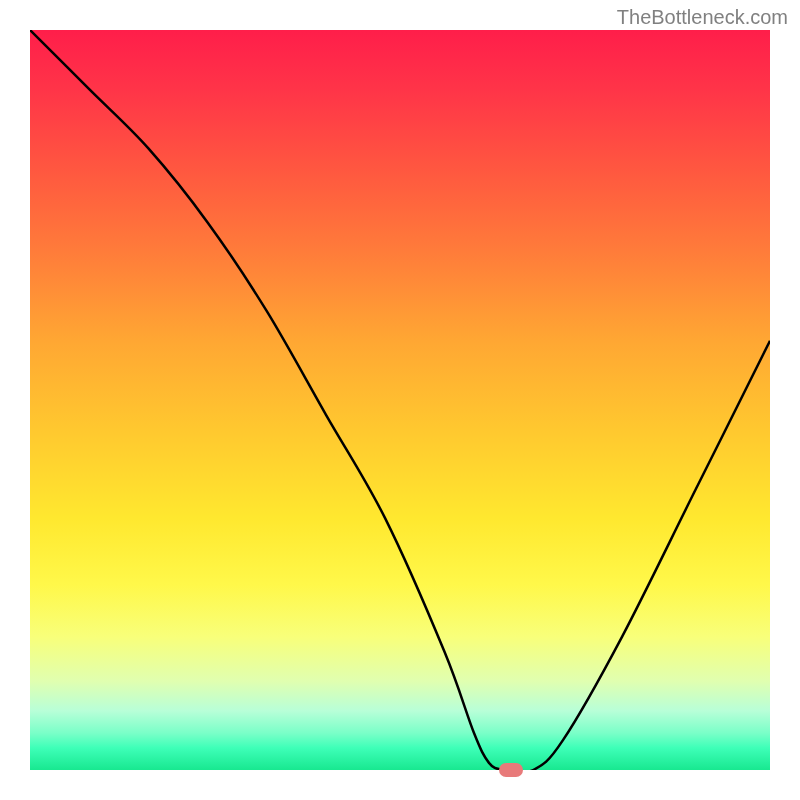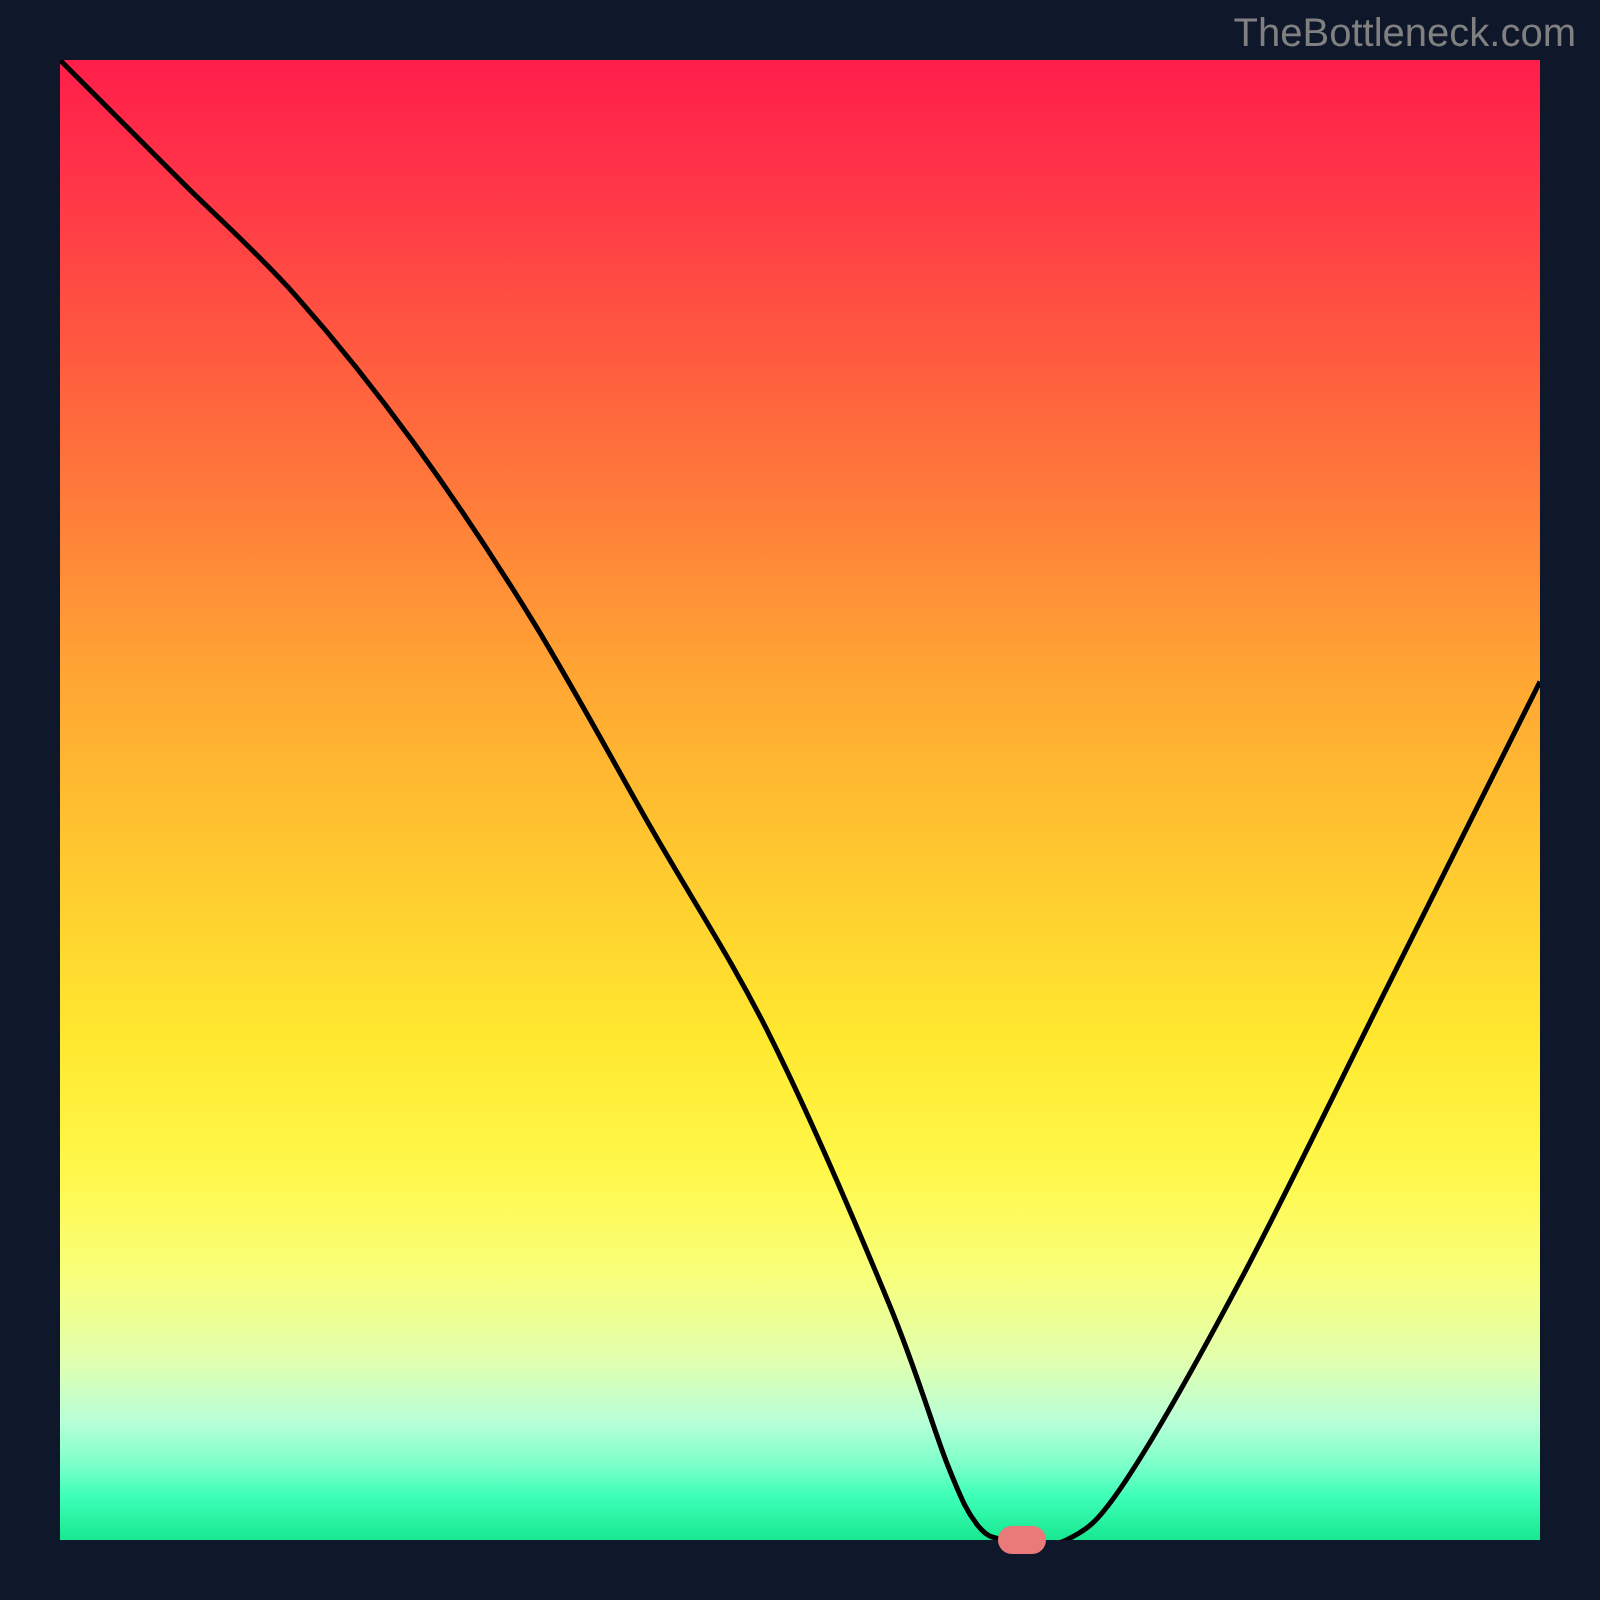--- a/index.html
+++ b/index.html
@@ -8,21 +8,21 @@
     background: #000;
     width: 800px;
     height: 800px;
     overflow: hidden;
     font-family: Arial, sans-serif;
   }
   .container {
     position: relative;
     width: 800px;
     height: 800px;
-    background: #0f172a;
+    background: #ffffff;
   }
   .plot-area {
     position: absolute;
     left: 30px;
     top: 30px;
     width: 740px;
     height: 740px;
   }
   .gradient-bg {
     position: absolute;

